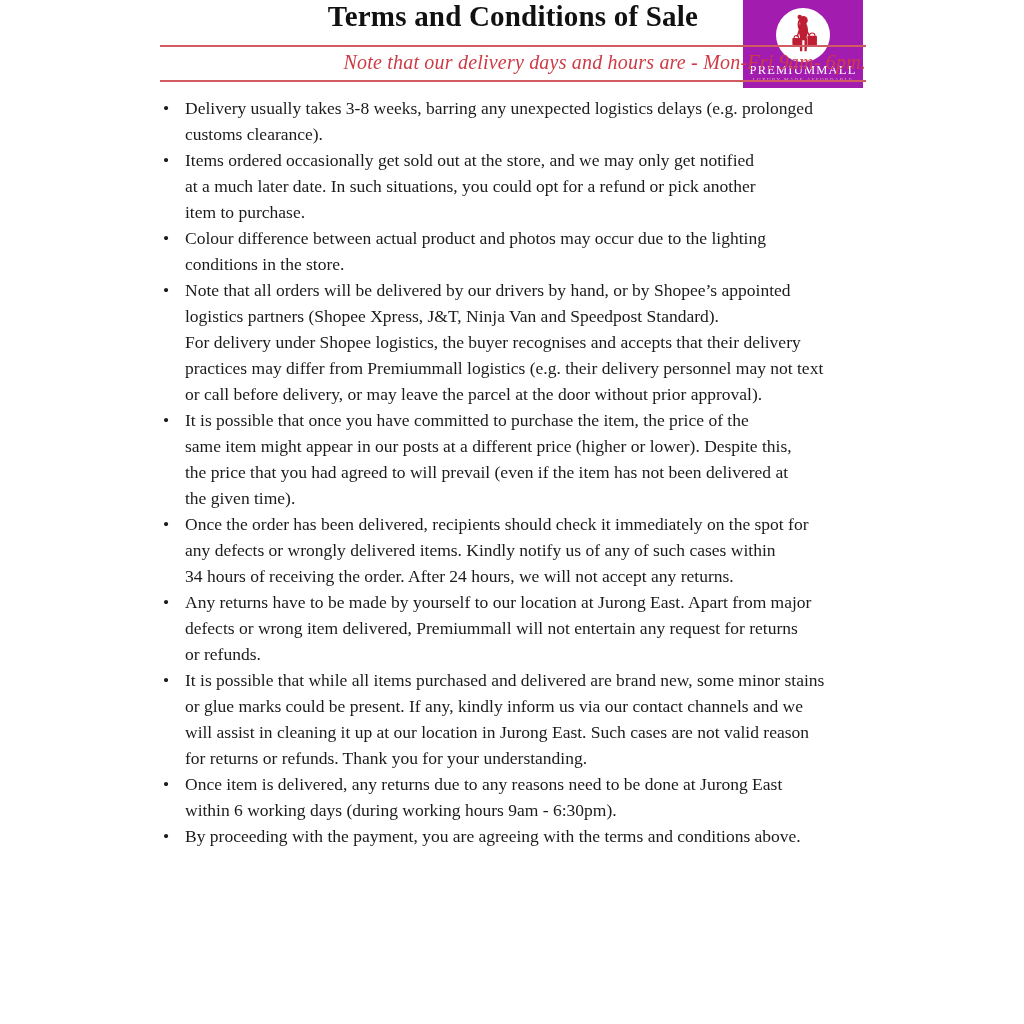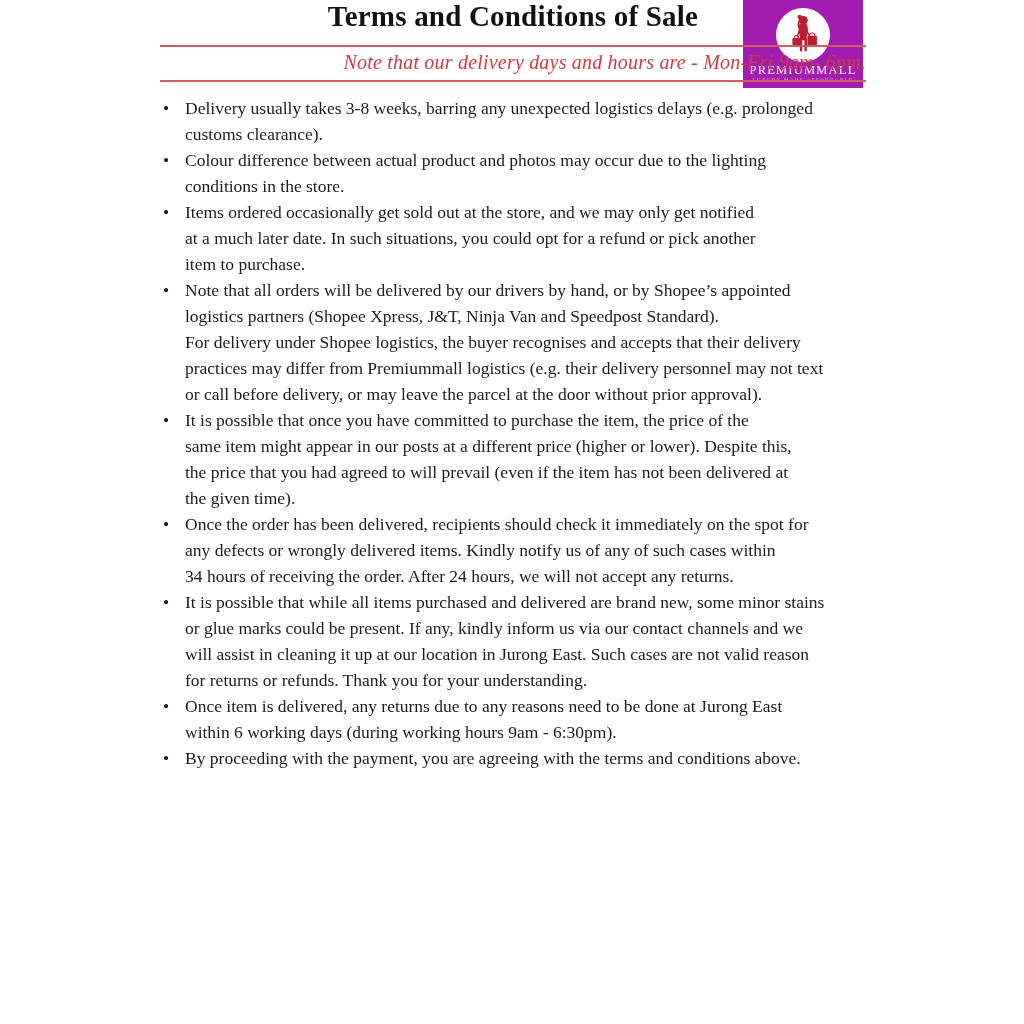--- a/index.html
+++ b/index.html
@@ -122,22 +122,23 @@
 
 <div class="content">
   <div class="page-title">Terms and Conditions of Sale</div>
 
   <div class="note-band">
     <span class="note-text">Note that our delivery days and hours are - Mon-Fri 9am- 6pm.</span>
   </div>
 
   <ul class="terms">
       <li>Delivery usually takes <b>3-8 weeks</b>, barring any unexpected logistics delays (e.g. prolonged<br>customs clearance).</li>
+      <li>Items ordered occasionally get sold out at the store, and we may only get notified<br>at a much later date. In such situations, you could opt for a refund or pick another<br>item to purchase.</li>
       <li>Colour difference between actual product and photos may occur due to the lighting<br>conditions in the store.</li>
-      <li>Items ordered occasionally get sold out at the store, and we may only get notified<br>at a much later date. In such situations, you could opt for a refund or pick another<br>item to purchase.</li>
       <li>Note that all orders will be delivered by our drivers by hand, or by Shopee’s appointed<br>logistics partners (Shopee Xpress, J&amp;T, Ninja Van and Speedpost Standard).<br>For delivery under Shopee logistics, the buyer recognises and accepts that their delivery<br>practices may differ from Premiummall logistics (e.g. their delivery personnel may not text<br>or call before delivery, or may leave the parcel at the door without prior approval).</li>
       <li>It is possible that once you have committed to purchase the item, the price of the<br>same item might appear in our posts at a different price (higher or lower). Despite this,<br>the price that you had agreed to will prevail (even if the item has not been delivered at<br>the given time).</li>
       <li>Once the order has been delivered, recipients should check it immediately on the spot for<br>any defects or wrongly delivered items. Kindly notify us of any of such cases within<br><b>34 hours</b> of receiving the order. After 24 hours, we will not accept any returns.</li>
+      <li>Any returns have to be made by yourself to our location at Jurong East. Apart from major<br>defects or wrong item delivered, Premiummall will not entertain any request for returns<br>or refunds.</li>
       <li>It is possible that while all items purchased and delivered are brand new, some minor stains<br>or glue marks could be present. If any, kindly inform us via our contact channels and we<br>will assist in cleaning it up at our location in Jurong East. Such cases are not valid reason<br>for returns or refunds. Thank you for your understanding.</li>
       <li>Once item is delivered, any returns due to any reasons need to be done at Jurong East<br>within <b>6 working days</b> (during working hours 9am - 6:30pm).</li>
       <li>By proceeding with the payment, you are agreeing with the terms and conditions above.</li>
     </ul>
 </div>
 
 </body></html>

